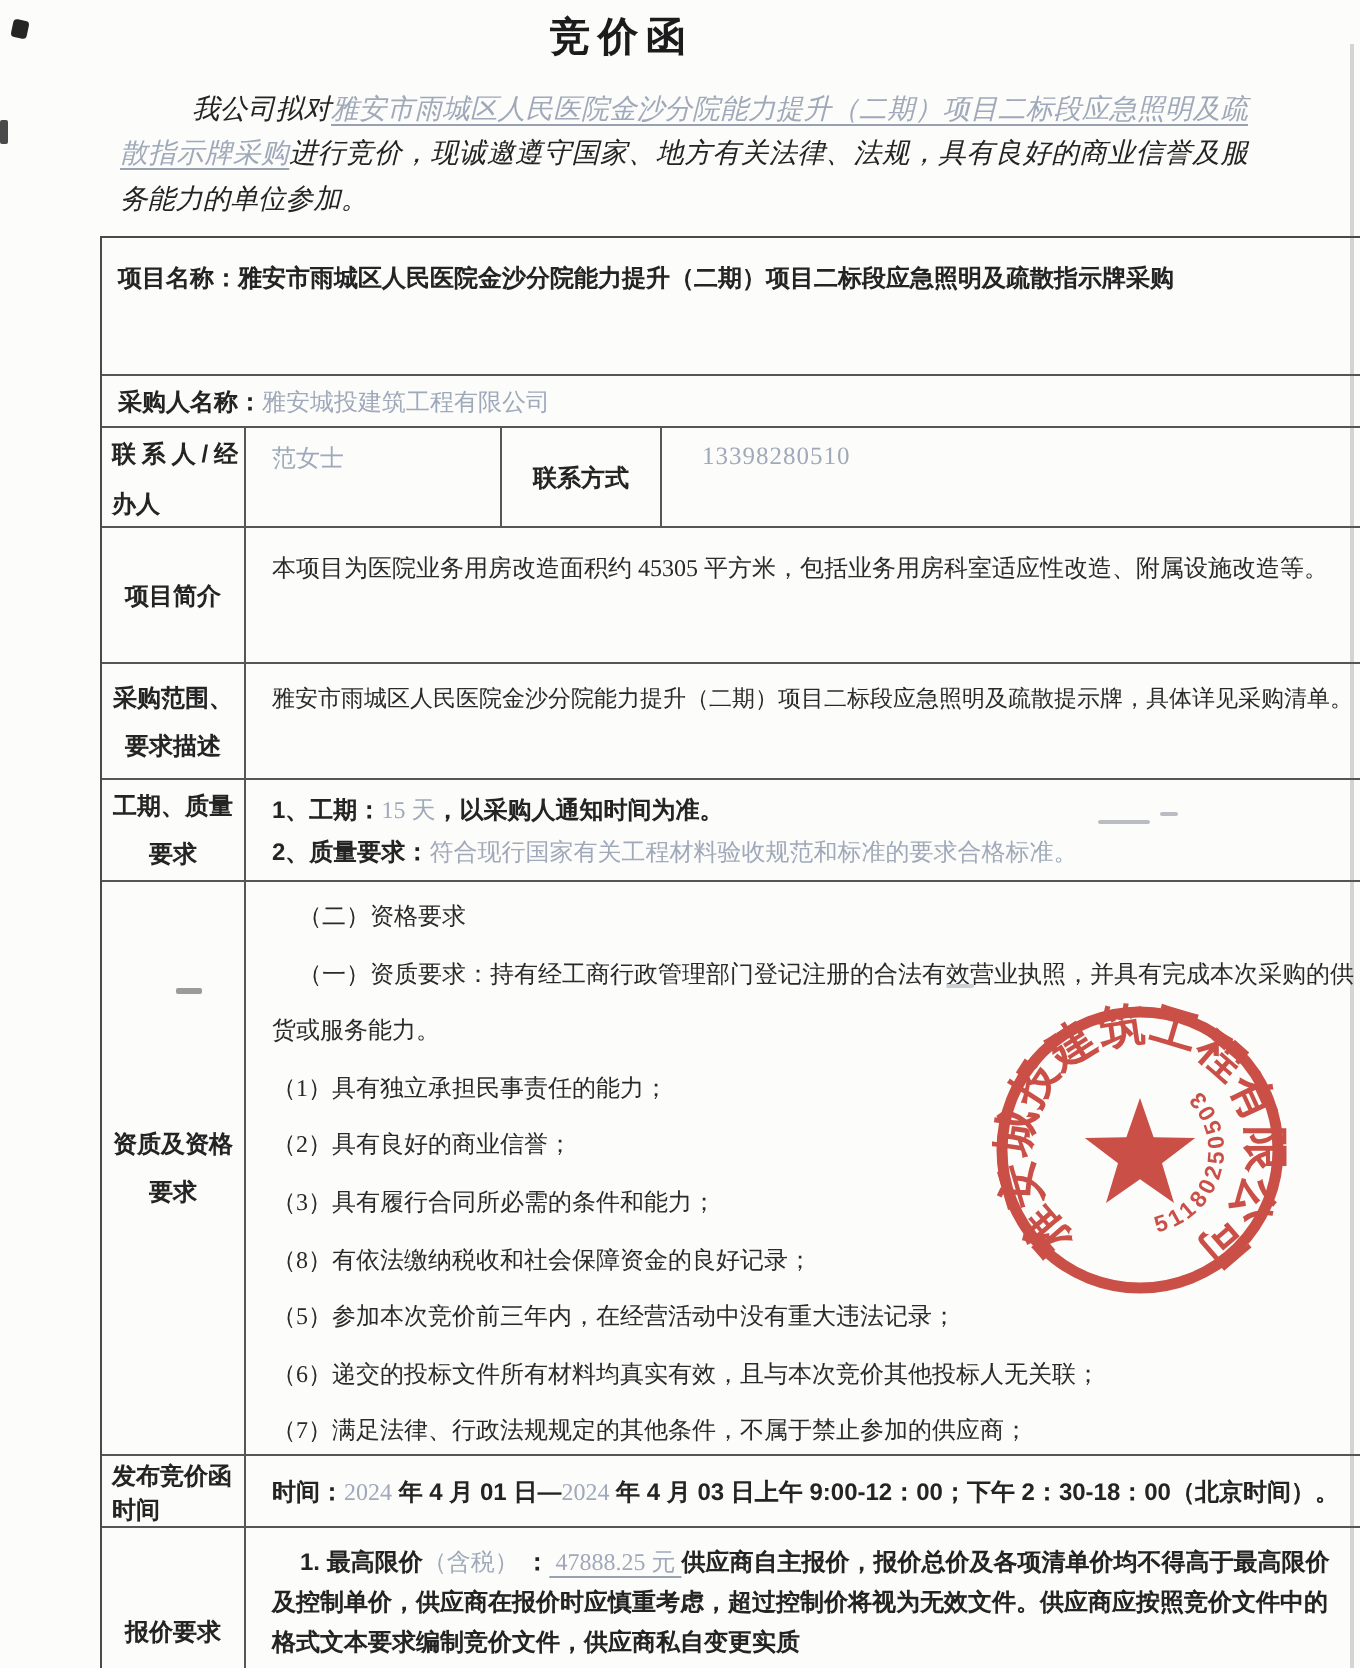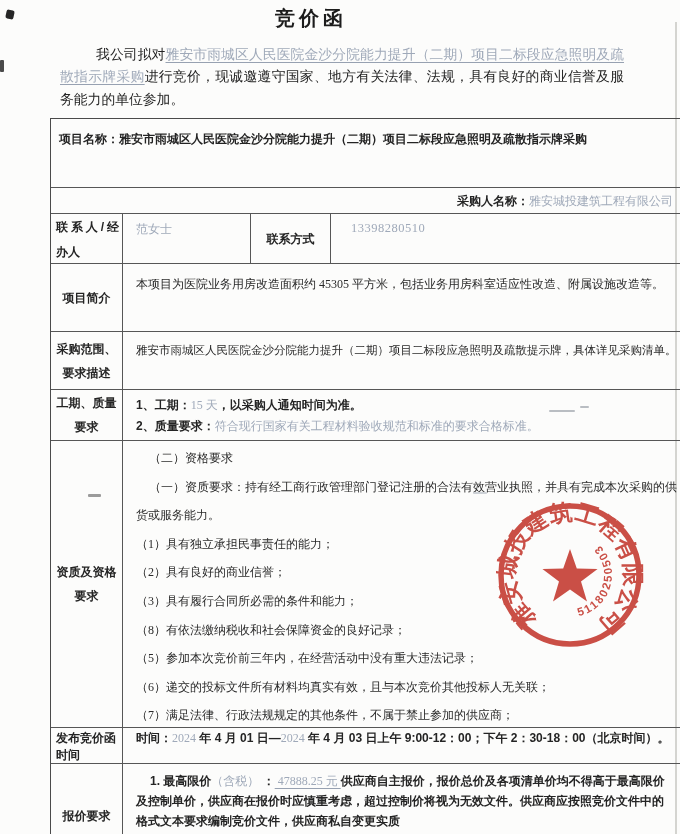--- a/index.html
+++ b/index.html
@@ -11,56 +11,56 @@
   .edge{position:absolute;right:3px;top:22px;bottom:0;width:2px;background:#d4d4d0;}
   .smudge{position:absolute;background:#b9bdc2;height:2px;border-radius:1px;}
   .sm1{left:549px;top:410px;width:26px;}
   .sm2{left:580px;top:406px;width:9px;}
   .sm3{left:473px;top:492px;width:14px;background:#cdd1d6;}
   .sm4{left:88px;top:494px;width:13px;height:3px;background:#9b9b9b;}
   
   .title{position:absolute;left:0;top:5px;width:622px;text-align:center;
          font-size:20px;font-weight:700;letter-spacing:4px;color:#1c1c1c;}
   .intro{position:absolute;left:60px;top:44px;width:564px;font-size:13.8px;line-height:22.3px;
-         text-align:justify;text-indent:36px;color:#242424;}
+         text-align:justify;text-indent:36px;color:#242424;font-style:italic;}
   .light{color:#9fa9b9;}
   .u{text-decoration:underline;text-decoration-color:#97a1b1;text-underline-offset:3px;text-align:center;}
   .b{font-family:"Liberation Sans","DejaVu Sans",sans-serif;font-weight:700;color:#242424;}
   
   .tbl{position:absolute;left:50px;top:118px;width:632px;height:716px;box-sizing:border-box;
        border:1.6px solid #4a4a4a;border-bottom:none;display:flex;flex-direction:column;}
   .row{display:flex;box-sizing:border-box;border-top:1.2px solid #565656;}
   .row:first-child{border-top:none;}
   .lab{flex:0 0 72px;width:72px;box-sizing:border-box;border-right:1.2px solid #565656;
        display:flex;align-items:center;justify-content:center;text-align:center;
        font-family:"Liberation Sans","DejaVu Sans",sans-serif;font-weight:700;font-size:12px;
        color:#242424;padding:2px;line-height:24px;}
   .con{flex:1;box-sizing:border-box;font-size:12px;color:#2a2a2a;}
   .con p{margin:0;}
   
   .r1{height:68px;}
   .r1 .con{padding:5px 8px 0 8px;line-height:30px;}
-  .r2{height:26px;text-align:right;}
+  .r2{height:26px;}
   .r2 .con{padding:3px 8px 0 8px;line-height:20px;}
   .r3{height:50px;}
   .cellA{flex:0 0 128px;box-sizing:border-box;border-right:1.2px solid #565656;padding:7px 4px 0 13px;font-size:12px;}
   .labB{flex:0 0 80px;width:80px;}
   .cellC{flex:1;box-sizing:border-box;padding:7px 4px 0 20px;font-size:12.5px;letter-spacing:.5px;}
   .lab-contact{align-items:flex-start;justify-content:flex-start;text-align:justify;
                padding:1px 3px 0 5px;line-height:25px;}
   .r4{height:68px;}
   .r4 .con{padding:5px 4px 0 13px;line-height:30px;}
   .r5{height:58px;}
   .r5 .con{padding:6px 2px 0 13px;line-height:25px;font-size:11.5px;}
   .r6{height:51px;}
   .r6 .con{padding:5px 6px 0 13px;line-height:20.5px;}
   .r7{height:287px;}
   .r7 .con{padding:3px 4px 0 13px;line-height:28.6px;}
   .r7 .con p.ind{text-indent:13px;}
-  .r8{height:36px;}
+  .r8{height:36px;align-items:center;}
   .lab-publish{align-items:flex-start;justify-content:flex-start;text-align:left;
                padding:2px 2px 0 5px;line-height:17px;}
   .r8 .con{padding:2px 6px 0 13px;line-height:17px;}
   .r9{flex:1;}
   .lab-quote{align-items:flex-end;padding-bottom:6px;}
   .r9 .con{padding:7px 10px 0 13px;line-height:20px;}
   .r9 .con p{text-indent:14px;}
   
   .seal{position:absolute;left:496px;top:501px;width:148px;height:148px;
         mix-blend-mode:multiply;opacity:.88;}

